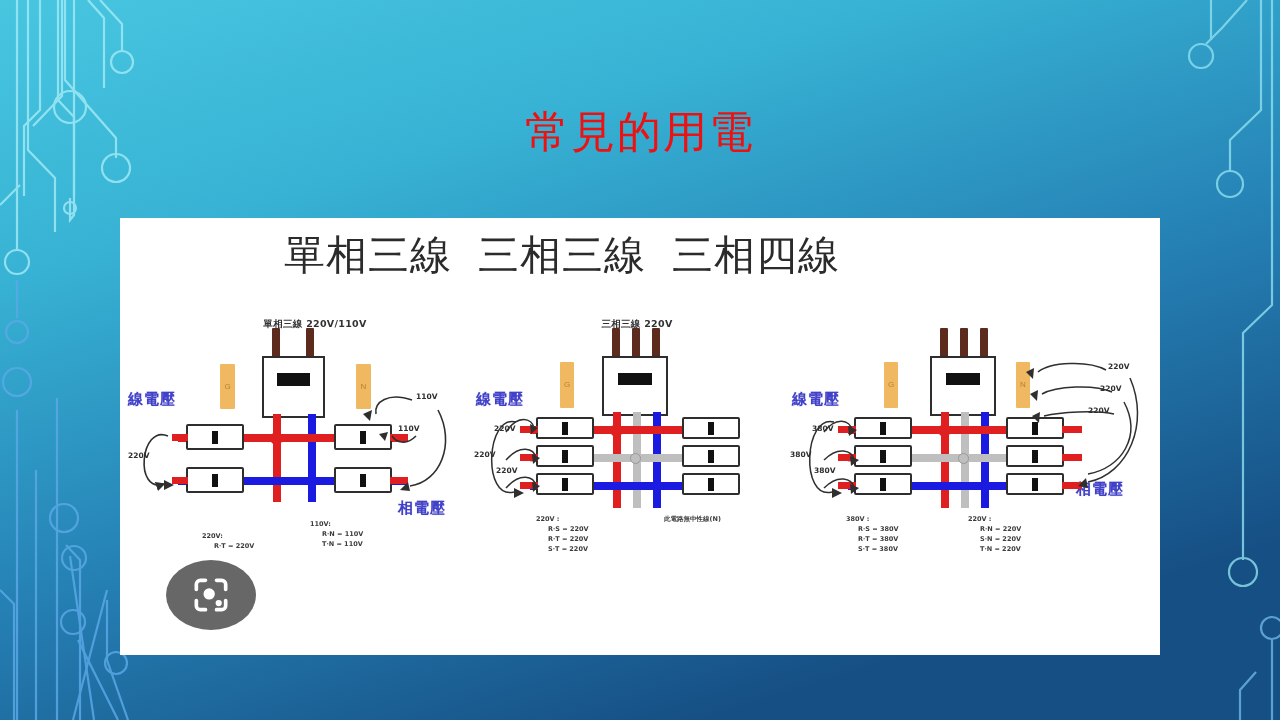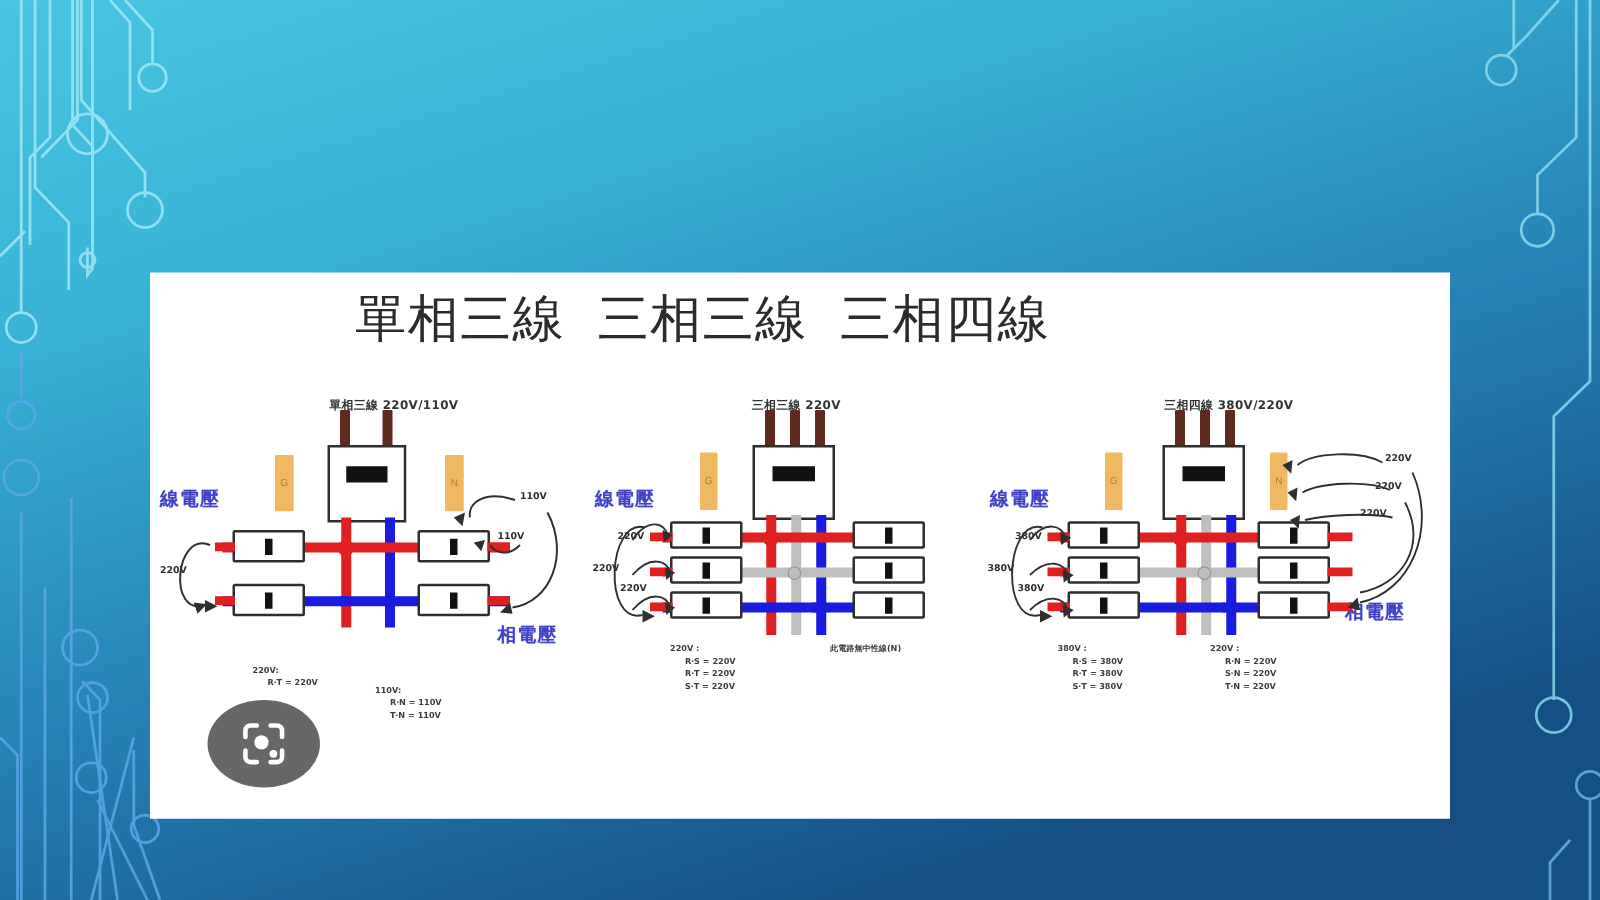--- a/index.html
+++ b/index.html
@@ -250,20 +250,21 @@
       <circle cx="1230" cy="184" r="13"></circle>
       <circle cx="1243" cy="572" r="14"></circle>
     </g>
     <g fill="none" stroke="#6fb6e6" stroke-width="2.2" opacity="0.8">
       <path d="M1272 720 V640"></path>
       <path d="M1240 720 V690 L1256 672"></path>
       <circle cx="1272" cy="628" r="11"></circle>
     </g>
   </svg>
 
+  <div class="slide-title">常見的用電</div>
 
   <div class="picture-panel">
 
     <div class="diagram-heading">
       <span>單相三線</span>
       <span>三相三線</span>
       <span>三相四線</span>
     </div>
 
     <div class="diagrams">
@@ -325,21 +326,21 @@
         </svg>
 
         <div class="vcallout" style="left:8px; top:137px;">220V</div>
         <div class="vcallout" style="left:296px; top:78px;">110V</div>
         <div class="vcallout" style="left:278px; top:110px;">110V</div>
 
         <div class="foot" style="left:82px; top:217px;">
           <span class="hdr">220V:</span>
           <span class="eq">R‧T = 220V</span>
         </div>
-        <div class="foot" style="left:180px; top:205px;margin-top:28px;">
+        <div class="foot" style="left:190px; top:205px;">
           <span class="hdr">110V:</span>
           <span class="eq">R‧N = 110V</span>
           <span class="eq">T‧N = 110V</span>
         </div>
       </div>
 
       <div class="panel panel-mid">
         <div class="panel-title">三相三線  220V</div>
 
         <div class="line-volt-label" style="left:4px; top:76px;">線電壓</div>
@@ -399,21 +400,20 @@
         <div class="foot" style="left:64px; top:200px;">
           <span class="hdr">220V :</span>
           <span class="eq">R‧S = 220V</span>
           <span class="eq">R‧T = 220V</span>
           <span class="eq">S‧T = 220V</span>
         </div>
         <div class="foot" style="left:192px; top:200px;">此電路無中性線(N)</div>
       </div>
 
       <div class="panel panel-right">
-        <div class="panel-title">三相四線  380V/220V</div>
 
         <div class="line-volt-label" style="left:4px; top:76px;">線電壓</div>
         <div class="phase-volt-label" style="left:288px; top:166px;">相電壓</div>
 
         <div class="gn-block" style="left:96px; top:48px; width:14px; height:46px;">
             <span>G</span>
           </div>
         <div class="gn-block" style="left:228px; top:48px; width:14px; height:46px;">
             <span>N</span>
           </div>

